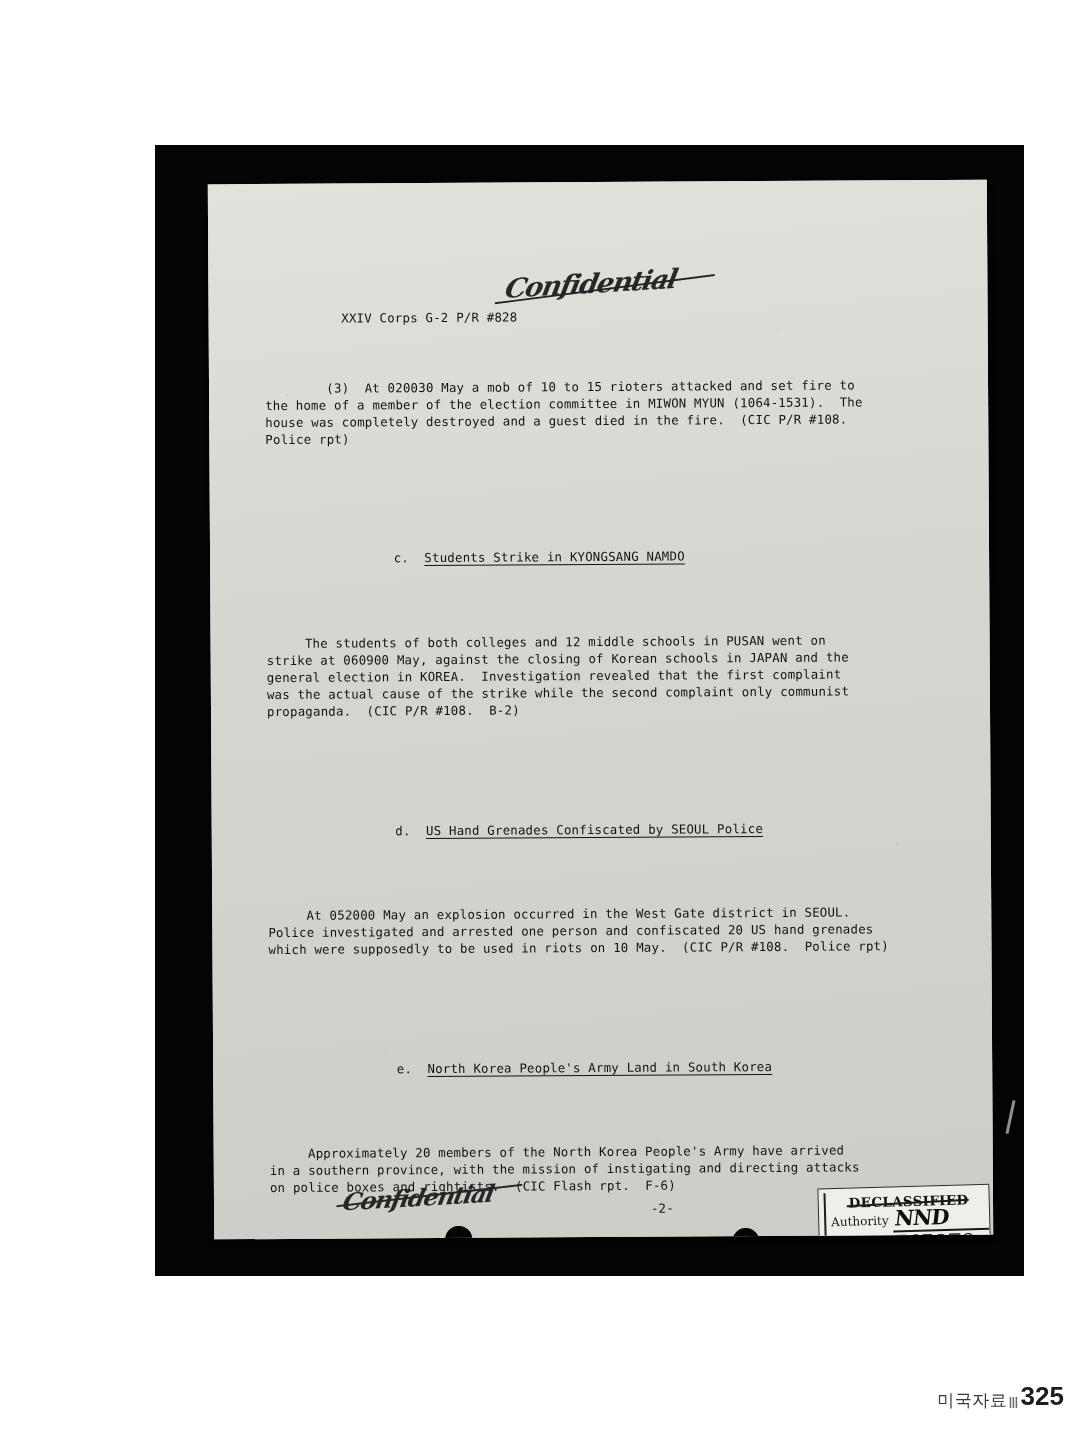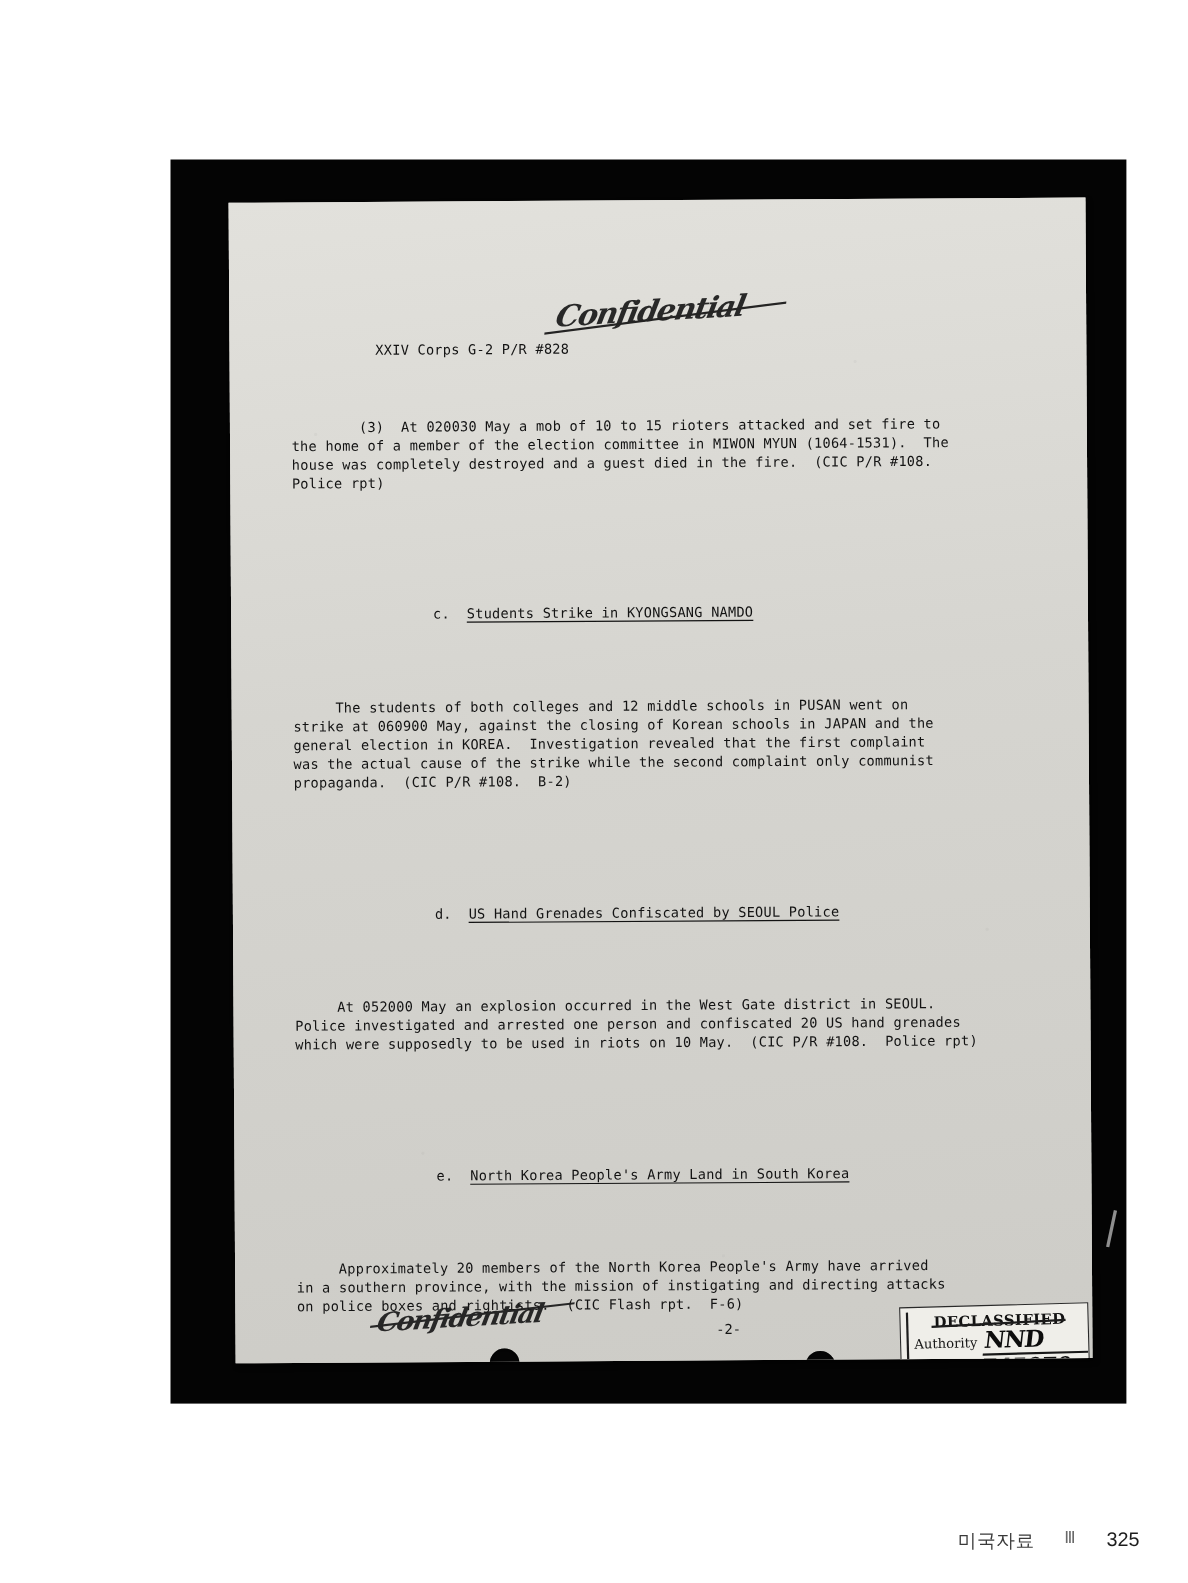--- a/index.html
+++ b/index.html
@@ -191,27 +191,27 @@
     right: 12px; top: 955px;
     width: 3px; height: 34px;
     background: #bdbdbd;
     transform: rotate(12deg);
     opacity:.75;
   }
 
   
   #footer {
     position: absolute;
-    right: 44px; bottom: 27px;
-    display: flex; align-items: flex-start; gap: 27px;
+    right: 16px; bottom: 27px;
+    display: flex; align-items: flex-end; gap: 1px;
     color: #3a3a3a;
   }
   #footer .ftxt { font-size: 17px; letter-spacing: .5px; }
   #footer .fsep { font-size: 15px; color:#6a6a6a; letter-spacing:1px; }
-  #footer .fnum { font-size: 18px; font-weight: 400; color:#1d1d1d; }
+  #footer .fnum { font-size: 26px; font-weight: 700; color:#1d1d1d; }
 </style>
 </head>
 <body>
 
 <div id="page">
 
   <div id="scan-frame">
     <div class="grain"></div>
 
     <div class="stray-mark"></div>

